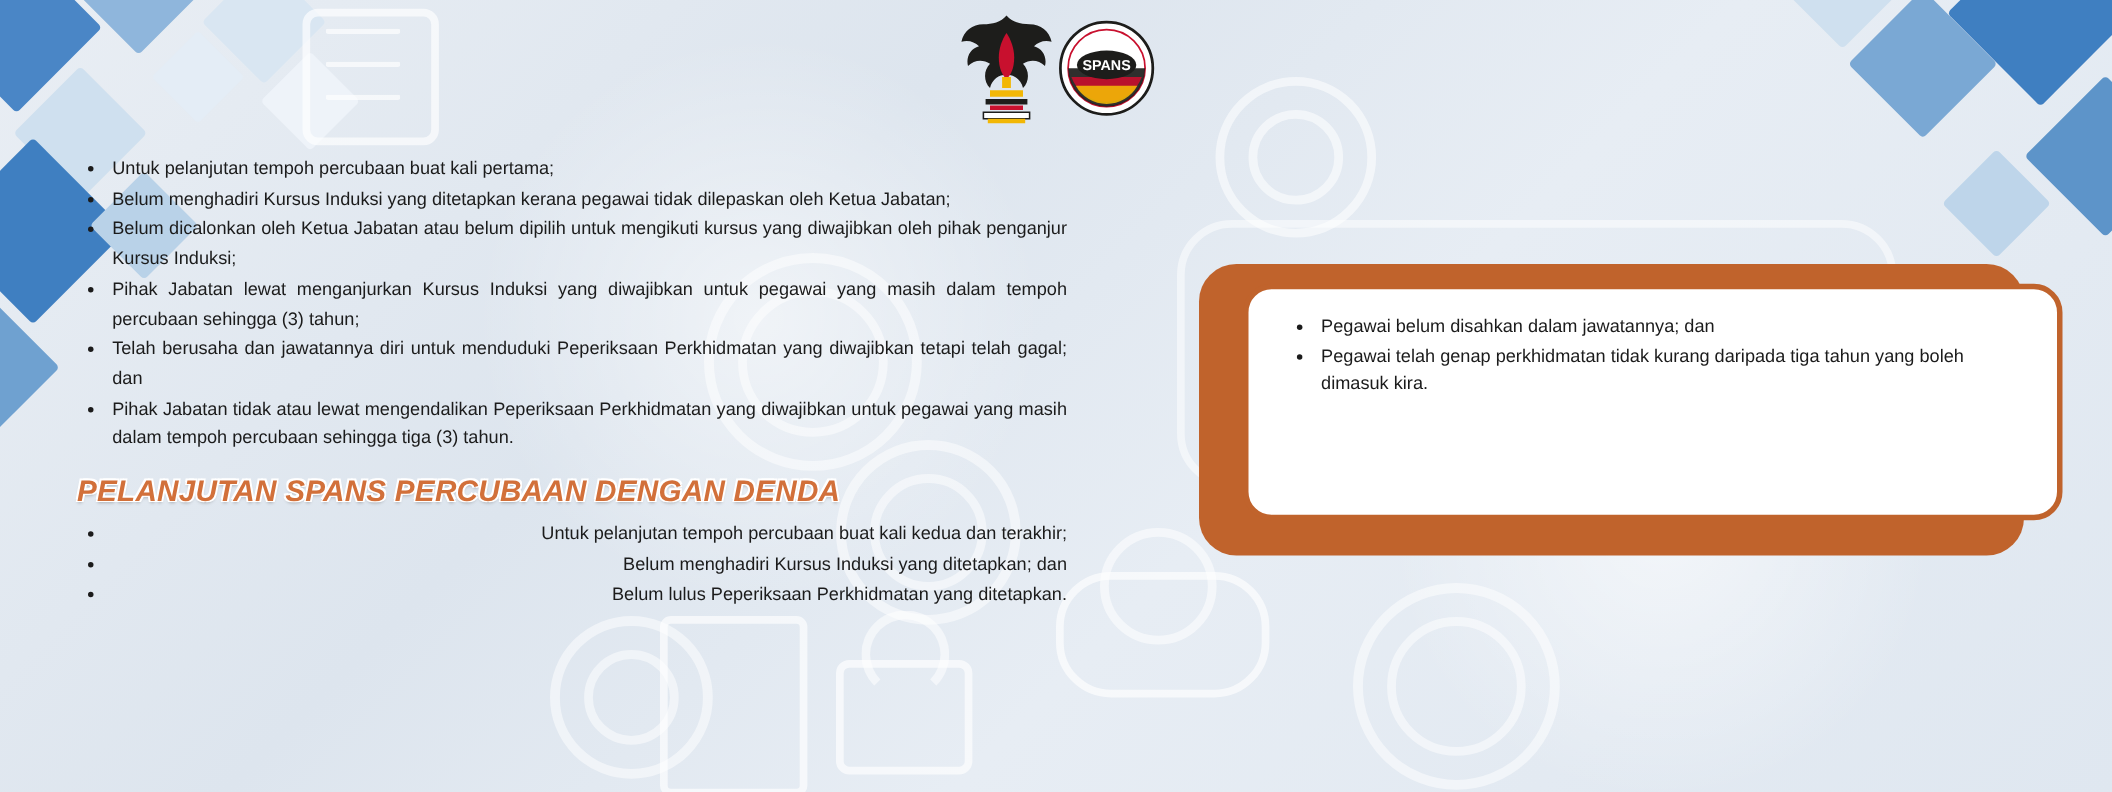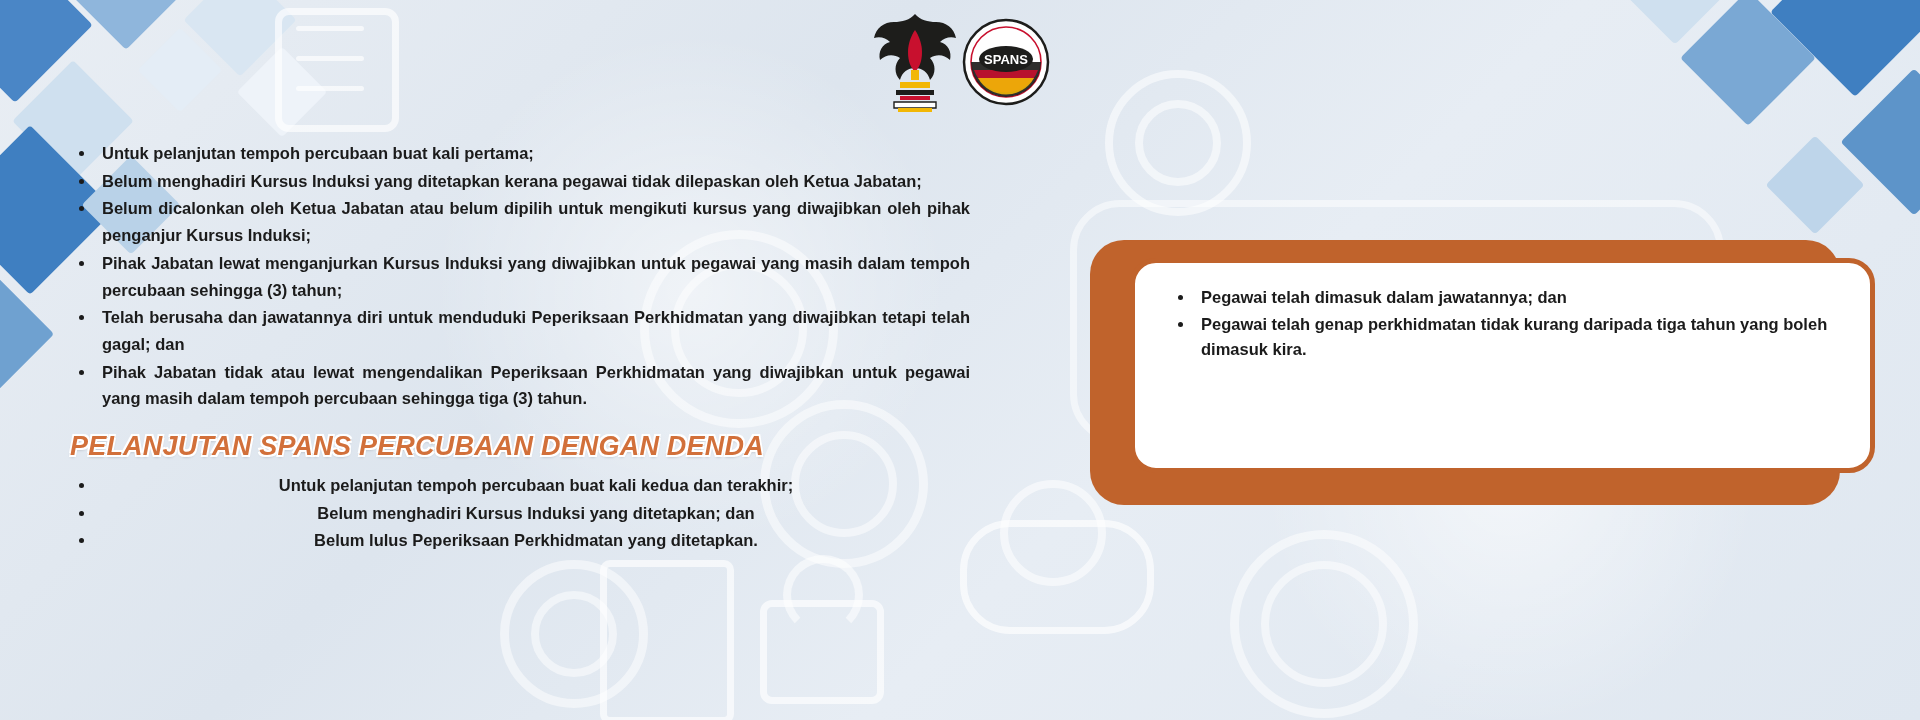--- a/index.html
+++ b/index.html
@@ -114,33 +114,33 @@
     margin: 0 0 10px 0;
   }
 
   .bullets {
     margin: 0;
     padding-left: 26px;
     list-style: disc;
   }
   .bullets li {
     font-size: 16.5px;
-    font-weight: bold;
+    font-weight: normal;
     color: #1b1b1b;
     line-height: 1.62;
     text-align: justify;
     margin-bottom: 1px;
     padding-left: 6px;
   }
   .bullets li::marker {
     color: #1b1b1b;
   }
 
   .bullets.loose li {
-    text-align: center;
+    text-align: right;
     line-height: 1.6;
   }
 
   .gap-block {
     height: 18px;
   }
 
   
   .right-wrap {
     position: absolute;
@@ -279,19 +279,19 @@
       <li>Untuk pelanjutan tempoh percubaan buat kali kedua dan terakhir;</li>
       <li>Belum menghadiri Kursus Induksi yang ditetapkan; dan</li>
       <li>Belum lulus Peperiksaan Perkhidmatan yang ditetapkan.</li>
     </ul>
   </div>
 
   <div class="right-wrap">
     <div class="card-shadow"></div>
     <div class="card">
       <ul class="bullets">
-        <li>Pegawai telah dimasuk dalam jawatannya; dan</li>
+        <li>Pegawai belum disahkan dalam jawatannya; dan</li>
         <li>Pegawai telah genap perkhidmatan tidak kurang daripada tiga tahun yang boleh dimasuk kira.</li>
       </ul>
     </div>
   </div>
 
 </div>
 
 </body></html>

